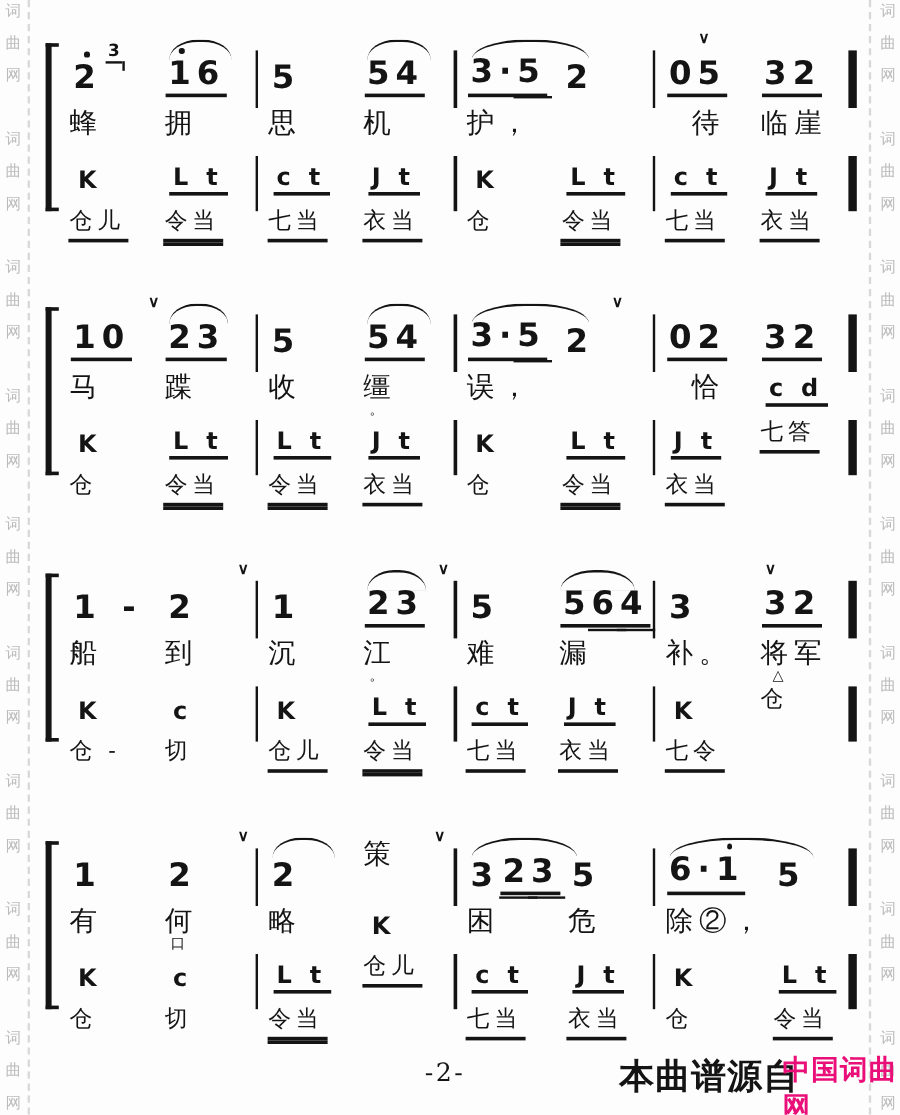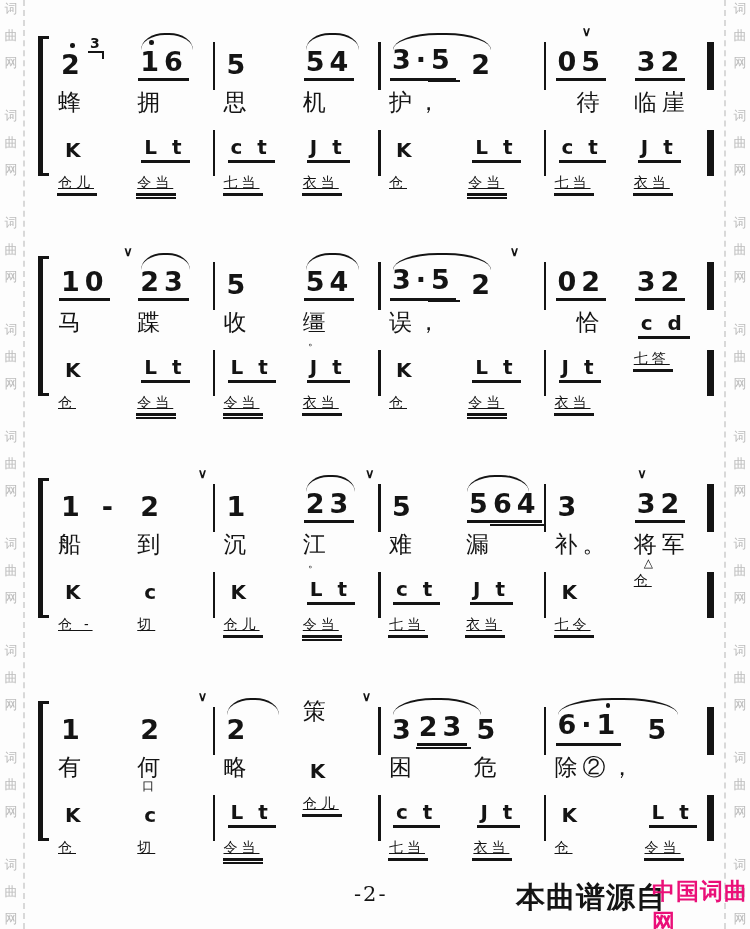--- a/index.html
+++ b/index.html
@@ -53,22 +53,22 @@
   .sub-mark { position:absolute; left:18%; top:100%; font-size:12px; line-height:1; letter-spacing:0; }
 
   
   .b-perc { position:relative; display:flex; align-items:flex-end; padding:0 0 9px 10px; }
   .pg { position:relative; display:inline-block; font-weight:bold; font-size:20px; line-height:1;
         font-family:"DejaVu Sans", sans-serif; letter-spacing:4px; padding:0 4px 3px 3px; white-space:pre; }
   .pg-u1 { border-bottom:3px solid var(--ink); }
 
   
   .b-syll { position:relative; display:flex; align-items:flex-start; padding:3px 0 0 5px; }
-  .sg { position:relative; display:inline-block; font-size:14px; line-height:1.1; letter-spacing:4px;
-        padding:0 3px 3px 1px; white-space:nowrap;text-decoration:underline; }
+  .sg { position:relative; display:inline-block; font-size:19px; line-height:1.1; letter-spacing:4px;
+        padding:0 3px 3px 1px; white-space:nowrap; }
   .sg-u1, .sg-u2 { border-bottom:3px solid var(--ink); }
   .sg-u2::after { content:""; position:absolute; left:0; right:0; bottom:-6px; height:2.5px; background:var(--ink); }
 
   
   .footer { position:absolute; left:0; right:0; top:876px; height:34px; }
   .page-num { position:absolute; left:354px; top:6px; font-family:"DejaVu Serif", serif; font-size:21px; letter-spacing:2px; }
   .source-label { position:absolute; left:516px; top:2px; font-size:29px; font-weight:bold; letter-spacing:1px; }
   .brand { position:absolute; left:628px; top:0; font-size:23px; font-weight:bold; letter-spacing:1px;margin-left:24px; }
 </style>
 </head>

